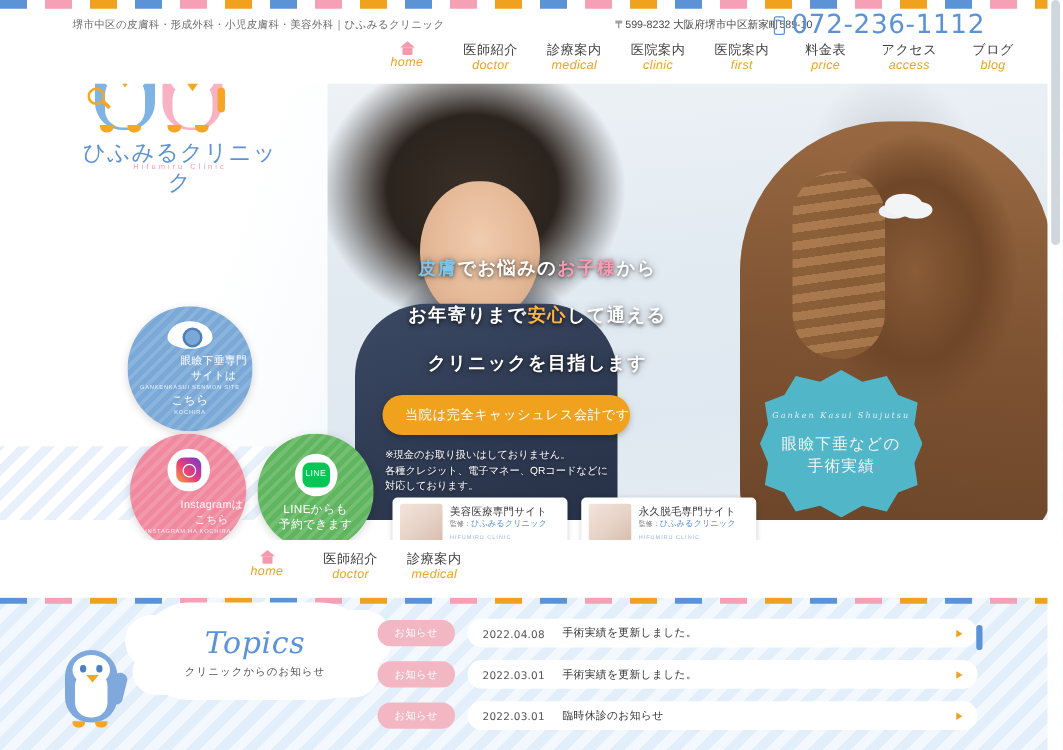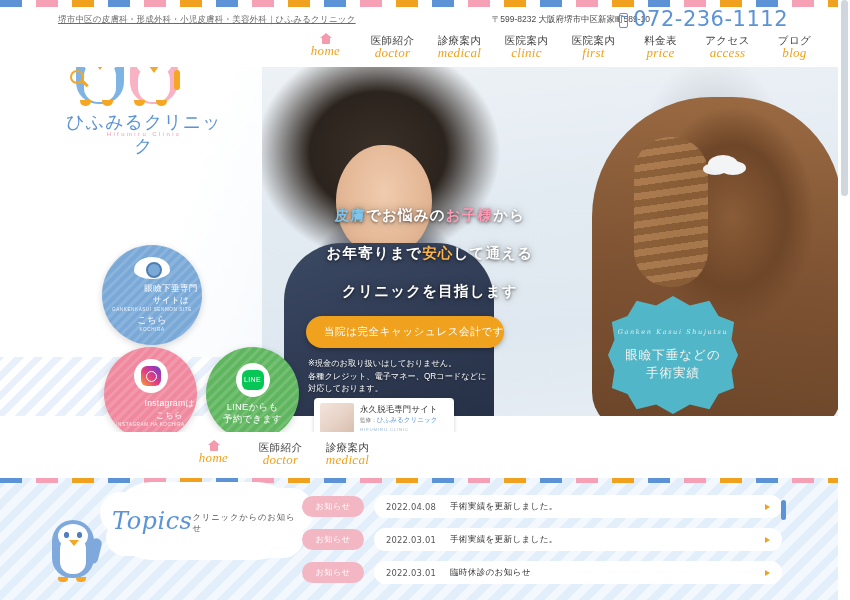--- a/index.html
+++ b/index.html
@@ -25,21 +25,21 @@
     z-index: 40;
   }
 
   
   .header {
     position: absolute; top: 7px; left: 0; width: 850px; height: 60px;
     background: #fff; z-index: 35;
   }
   .tagline {
     position: absolute; left: 58px; top: 7px;
-    font-size: 8.5px; color: #6b6b6b; letter-spacing: .2px; white-space: nowrap; text-decoration: underline;
+    font-size: 8.5px; color: #6b6b6b; letter-spacing: .2px; white-space: nowrap;
   }
   .addr {
     position: absolute; right: 200px; top: 7px;
     font-size: 8.5px; color: #4a4a4a; white-space: nowrap;
   }
   .tel {
     position: absolute; right: 62px; top: 0px;
     font-size: 21px; color: #5b93d6; letter-spacing: .5px;
     font-family: "DejaVu Sans", sans-serif; white-space: nowrap;
   }
@@ -60,22 +60,22 @@
   }
   .nav-item {
     width: 67px; text-align: center; cursor: pointer;
     padding-bottom: 2px;
   }
   .nav-item .jp {
     display: block; font-size: 10.5px; color: #3f3f3f; letter-spacing: .4px;
     line-height: 14px; white-space: nowrap;
   }
   .nav-item .en {
-    display: block; font-size: 13px; color: #f0a21e;
-    font-family: Liberation Serif, serif; font-style: italic;
+    display: block; font-size: 10px; color: #f0a21e;
+    font-family: Liberation Sans, sans-serif; font-style: italic;
     line-height: 11px; letter-spacing: .3px;
   }
   .home-ico {
     display: block; margin: 0 auto 1px; width: 12px; height: 11px;
     position: relative;
   }
   .home-ico::before {
     content: ""; position: absolute; left: 0; top: 0;
     border-left: 6px solid transparent; border-right: 6px solid transparent;
     border-bottom: 5.5px solid #f59aad;
@@ -279,21 +279,21 @@
         #5b93d6 0px, #5b93d6 22px,
         rgba(255,255,255,0) 22px, rgba(255,255,255,0) 36px,
         #f5a0b5 36px, #f5a0b5 58px,
         rgba(255,255,255,0) 58px, rgba(255,255,255,0) 72px,
         #f0a21e 72px, #f0a21e 94px,
         rgba(255,255,255,0) 94px, rgba(255,255,255,0) 108px);
   }
   .cloud {
     position: absolute; left: 112px; top: 482px; width: 184px; height: 78px;
     background: #fff; border-radius: 48px; z-index: 22;
-    display: flex; flex-direction: row; align-items: center; justify-content: center;
+    display: flex; flex-direction: column; align-items: center; justify-content: center;
     box-shadow: 34px -10px 0 -16px #fff, -30px -8px 0 -18px #fff,
                 26px 16px 0 -18px #fff, -26px 16px 0 -20px #fff;
   }
   .cloud .t-title {
     font-family: "DejaVu Serif", serif; font-style: italic;
     font-size: 24px; color: #5b93d6; letter-spacing: .5px; line-height: 28px;
   }
   .cloud .t-sub { font-size: 8.4px; color: #555; letter-spacing: .8px; margin-top: 4px; }
 
   .penguin {
@@ -491,20 +491,28 @@
   <div class="starburst">
     <span class="sb-en">Ganken Kasui Shujutsu</span>
     <span class="sb-jp">眼瞼下垂などの</span>
     <span class="sb-jp">手術実績</span>
   </div>
 
   <div class="subcards">
     <div class="subcard">
       <span class="thumb"></span>
       <span class="sc-body">
+        <span class="sc-title">美容医療専門サイト</span>
+        <span class="sc-sub"><span>監修：</span><b>ひふみるクリニック</b></span>
+        <span class="sc-sub" style="color:#9bb8d8;font-size:4.4px;letter-spacing:.8px;">HIFUMIRU CLINIC</span>
+      </span>
+    </div>
+    <div class="subcard">
+      <span class="thumb"></span>
+      <span class="sc-body">
         <span class="sc-title">永久脱毛専門サイト</span>
         <span class="sc-sub"><span>監修：</span><b>ひふみるクリニック</b></span>
         <span class="sc-sub" style="color:#9bb8d8;font-size:4.4px;letter-spacing:.8px;">HIFUMIRU CLINIC</span>
       </span>
     </div>
   </div>
 
   <div class="nav2">
     <div class="nav">
       <div class="nav-item">

